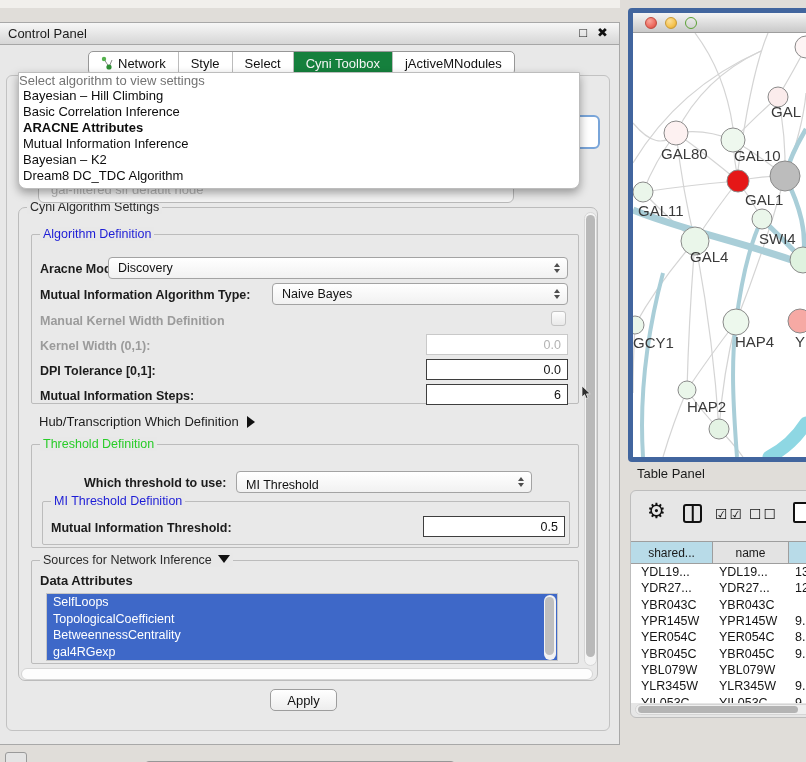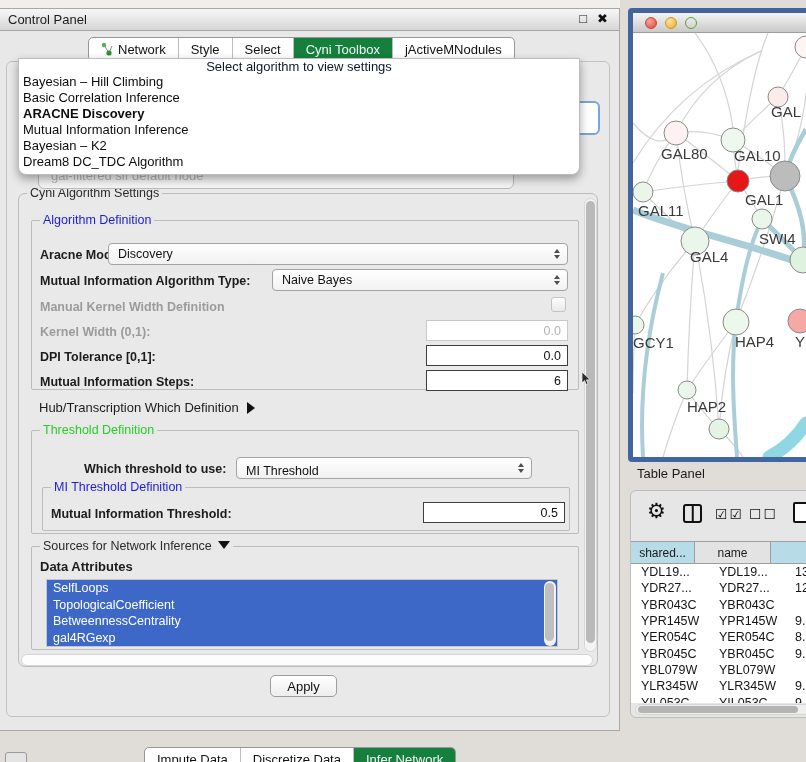--- a/index.html
+++ b/index.html
@@ -1,37 +1,37 @@
 <!DOCTYPE html>
 <html><head>
 <meta charset="utf-8">
 <style>
   html,body{margin:0;padding:0;background:#dedbd7;}
   #screen{position:relative;width:806px;height:762px;overflow:hidden;background:#e0ddd9;
           font-family:"Liberation Sans","DejaVu Sans",sans-serif;-webkit-font-smoothing:antialiased;}
   
   .cp-topstrip{position:absolute;left:0;top:0;width:620px;height:8px;background:#f1efec;}
-  .cp-window{position:absolute;left:0;top:8px;width:620px;height:723px;background:#e8e8e8;
+  .cp-window{position:absolute;left:0;top:22px;width:620px;height:723px;background:#e8e8e8;
              border:1px solid #a8a8a8;border-left:none;box-sizing:border-box;}
   .cp-titlebar{position:absolute;left:0;top:0;width:100%;height:22px;
                background:linear-gradient(#f7f7f7,#d6d6d6);border-bottom:1px solid #a6a6a6;box-sizing:border-box;}
   .cp-title{position:absolute;left:8px;top:3px;font-size:13px;color:#1b1b1b;}
   .wbtn{position:absolute;top:2px;font-size:13px;color:#111;cursor:default;}
   .cp-frame{position:absolute;left:6px;top:52px;width:604px;height:656px;background:#e9e9e9;
             border:1px solid #c2c2c2;border-radius:6px;box-sizing:border-box;}
   
   .seg{position:absolute;display:flex;height:22px;background:#fff;border:1px solid #979797;
        border-radius:5px;overflow:hidden;font-size:13px;align-items:stretch;}
   .seg .s{display:flex;align-items:center;gap:5px;padding:0 12px;border-left:1px solid #bcbcbc;color:#111;white-space:nowrap;}
   .seg .s:first-child{border-left:none;}
   .seg .s.sel{background:#15803d;color:#f5f5f5;}
   
   .popup{position:absolute;left:18px;top:49px;width:560px;height:115px;background:#fff;
          border:1px solid #bdbdbd;border-radius:0 0 8px 8px;box-shadow:0 4px 10px rgba(0,0,0,.35);z-index:30;}
-  .popup .ph{height:15px;line-height:15px;text-align:center;color:#0f172a;font-size:13px;}
+  .popup .ph{height:15px;line-height:15px;color:#737373;font-size:13px;}
   .popup .it{height:16px;line-height:16px;padding-left:4px;font-size:13px;color:#0d0d0d;white-space:nowrap;}
   .popup .it.bold{font-weight:bold;}
   
   .bg-combo{position:absolute;left:38px;top:154px;width:476px;height:26px;background:#f4f4f4;
             border:1px solid #b9b9b9;border-radius:6px;box-sizing:border-box;z-index:5;
             font-size:13px;color:#b5b5b5;line-height:24px;padding-left:12px;}
   .bg-combo-focus{position:absolute;left:574px;top:92px;width:26px;height:34px;background:#fff;
                   border:2px solid #79a5d9;border-radius:6px;box-sizing:border-box;z-index:5;}
   
   .group{position:absolute;border:1px solid #bcbcbc;border-radius:2px;box-sizing:border-box;}
@@ -134,21 +134,21 @@
 
     <div class="bg-combo">
       <span>gal-filtered sif default node</span>
     </div>
     <div class="bg-combo-focus"></div>
 
     <div class="popup">
       <div class="ph">Select algorithm to view settings</div>
       <div class="it">Bayesian – Hill Climbing</div>
       <div class="it">Basic Correlation Inference</div>
-      <div class="it bold">ARACNE Discovery</div>
+      <div class="it bold">ARACNE Attributes</div>
       <div class="it">Mutual Information Inference</div>
       <div class="it">Bayesian – K2</div>
       <div class="it">Dream8 DC_TDC Algorithm</div>
     </div>
 
     <div class="group" style="left:18px;top:184px;width:580px;height:474px;border-radius:7px;">
       <span class="legend">Cyni Algorithm Settings</span>
 
       <div class="vscroll" style="left:565px;top:4px;width:13px;height:454px;">
         <div class="vthumb" style="top:2px;height:442px;"></div>
@@ -347,21 +347,21 @@
   <span class="tp-title">Table Panel</span>
 
   <div class="tp-window">
     <span class="tico" style="left:16px;top:8px;font-size:21px;">⚙</span>
     <div class="cols-icon" style="left:52px;top:13px;"></div>
     <span class="tico" style="left:84px;top:15px;font-size:14px;letter-spacing:2px;">☑☑</span>
     <span class="tico" style="left:118px;top:15px;font-size:14px;letter-spacing:2px;">☐☐</span>
     <div class="doc-icon" style="left:162px;top:11px;"></div>
 
     <div class="th-row">
-      <div class="th" style="width:64px;background:#b8dbe8;">shared...</div>
+      <div class="th" style="width:82px;background:#b8dbe8;">shared...</div>
       <div class="th" style="width:76px;background:#e3e3e3;">name</div>
       <div class="th" style="width:42px;background:#b8dbe8;"></div>
     </div>
 
     <div class="tbody">
       <div class="tr">
         <div class="td" style="width:82px;padding-left:10px;">YDL19...</div>
         <div class="td" style="width:76px;padding-left:6px;">YDL19...</div>
         <div class="td" style="width:42px;padding-left:6px;">13</div>
       </div>

